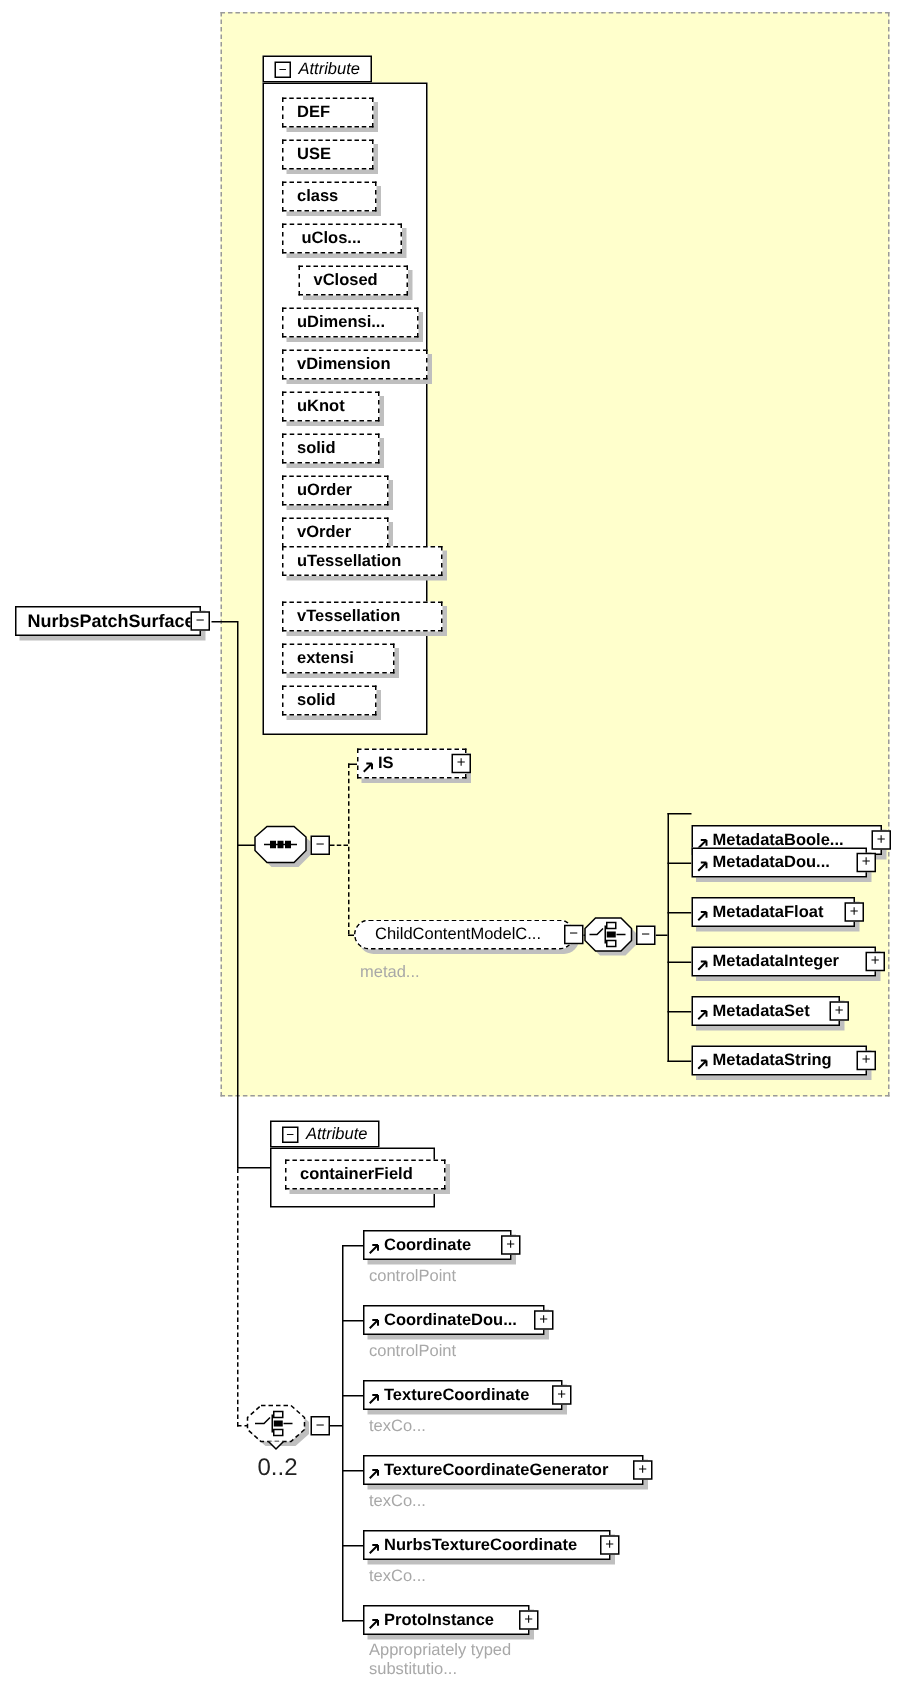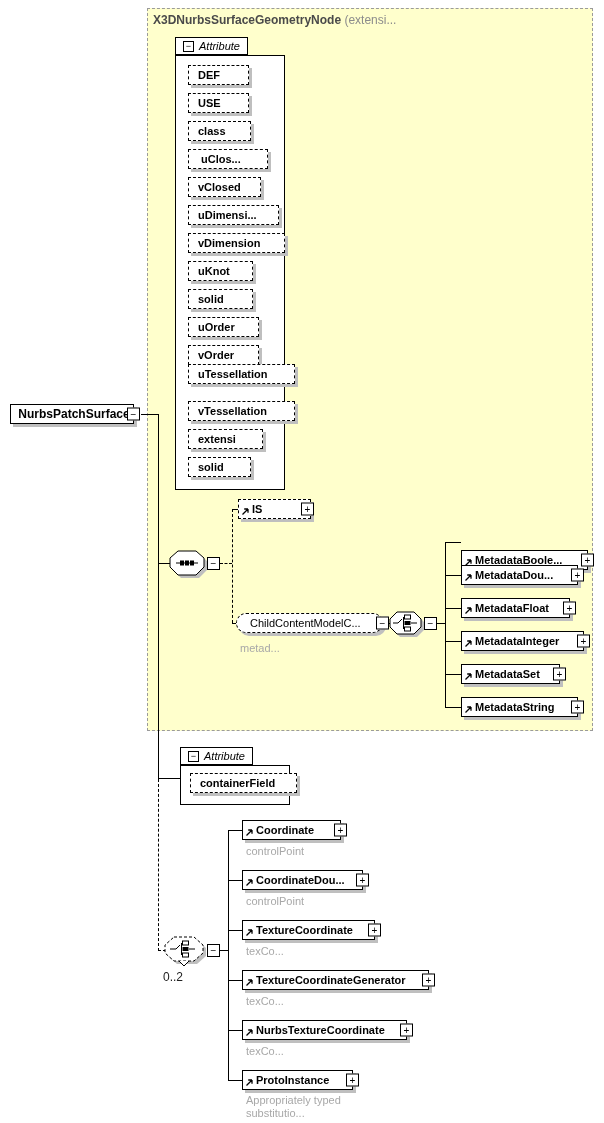--- a/index.html
+++ b/index.html
@@ -29,53 +29,49 @@
   .exp{position:absolute;right:-7px;top:50%;transform:translateY(-50%);width:11px;
     height:11px;background:#fff;border:1px solid #000;font-size:10px;line-height:11px;
     text-align:center;font-weight:normal;font-style:normal;z-index:4;}
   .exp-static{position:absolute;width:11px;height:11px;background:#fff;
     border:1px solid #000;font-size:10px;line-height:11px;text-align:center;z-index:4;}
   .hline{position:absolute;border-top:1px solid #000;height:0;z-index:1;}
   .vline{position:absolute;border-left:1px solid #000;width:0;z-index:1;}
   .hdash{position:absolute;border-top:1px dashed #000;height:0;z-index:1;}
   .vdash{position:absolute;border-left:1px dashed #000;width:0;z-index:1;}
   .ann{position:absolute;font-size:11px;color:#a8a8a8;z-index:3;line-height:13px;}
-  .card{position:absolute;font-size:12px;color:#222;z-index:3;text-align:left;}
+  .card{position:absolute;font-size:16px;color:#222;z-index:3;text-align:center;}
   .oct{position:absolute;z-index:3;}
 </style>
 </head>
 <body>
 
 <div class="canvas">
 
   <div class="ycontainer"></div>
-  <div class="ytitle">
-    <span>X3DNurbsSurfaceGeometryNode</span>
-    <span class="suffix">(extensi...</span>
-  </div>
 
   <div class="group-label" style="left:175px;top:37px;">
     <span class="sexp">−</span>
     <span>Attribute</span>
   </div>
   <div class="group-box" style="left:175px;top:55px;width:108px;height:433px;"></div>
 
   <div class="dbox" style="left:188px;top:65px;width:50px;">
       <span>DEF</span>
     </div>
   <div class="dbox" style="left:188px;top:93px;width:50px;">
       <span>USE</span>
     </div>
   <div class="dbox" style="left:188px;top:121px;width:52px;">
       <span>class</span>
     </div>
   <div class="dbox" style="left:188px;top:149px;width:66px;padding-left:12px;">
       <span>uClos...</span>
     </div>
-  <div class="dbox" style="left:188px;top:177px;width:62px;">
+  <div class="dbox" style="left:199px;top:177px;width:62px;">
       <span>vClosed</span>
     </div>
   <div class="dbox" style="left:188px;top:205px;width:80px;">
       <span>uDimensi...</span>
     </div>
   <div class="dbox" style="left:188px;top:233px;width:86px;">
       <span>vDimension</span>
     </div>
   <div class="dbox" style="left:188px;top:261px;width:54px;">
       <span>uKnot</span>

